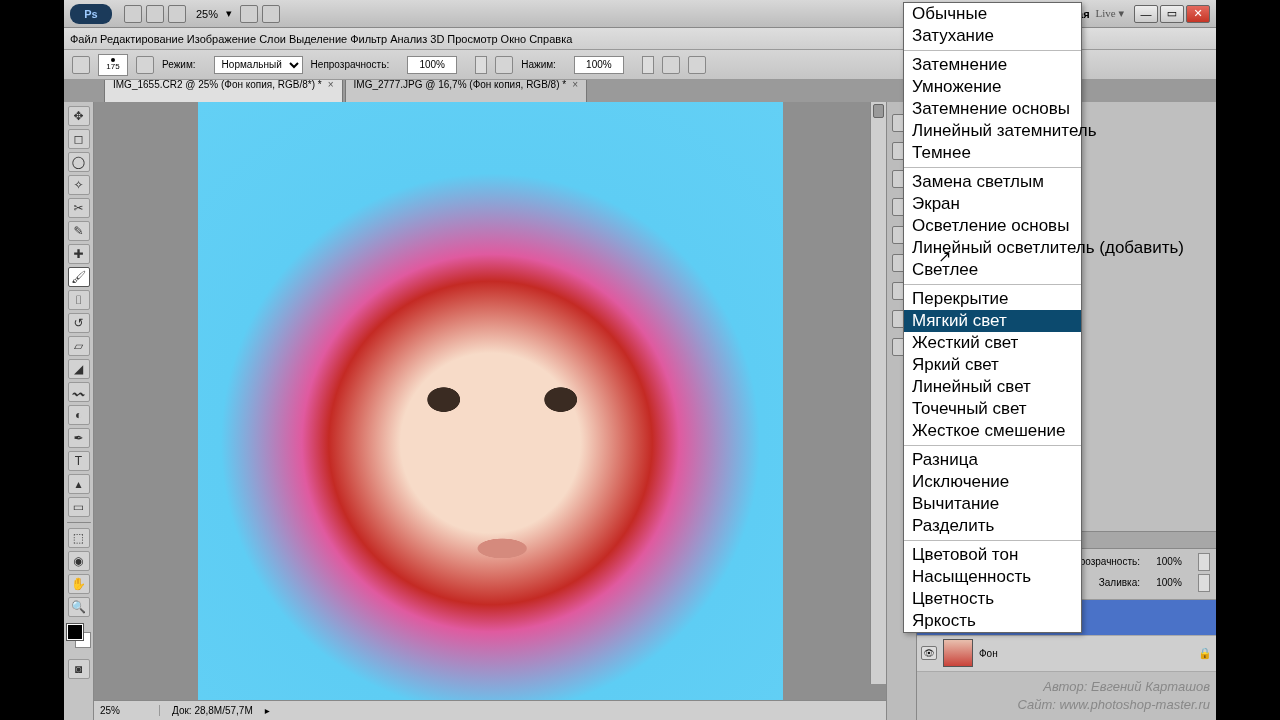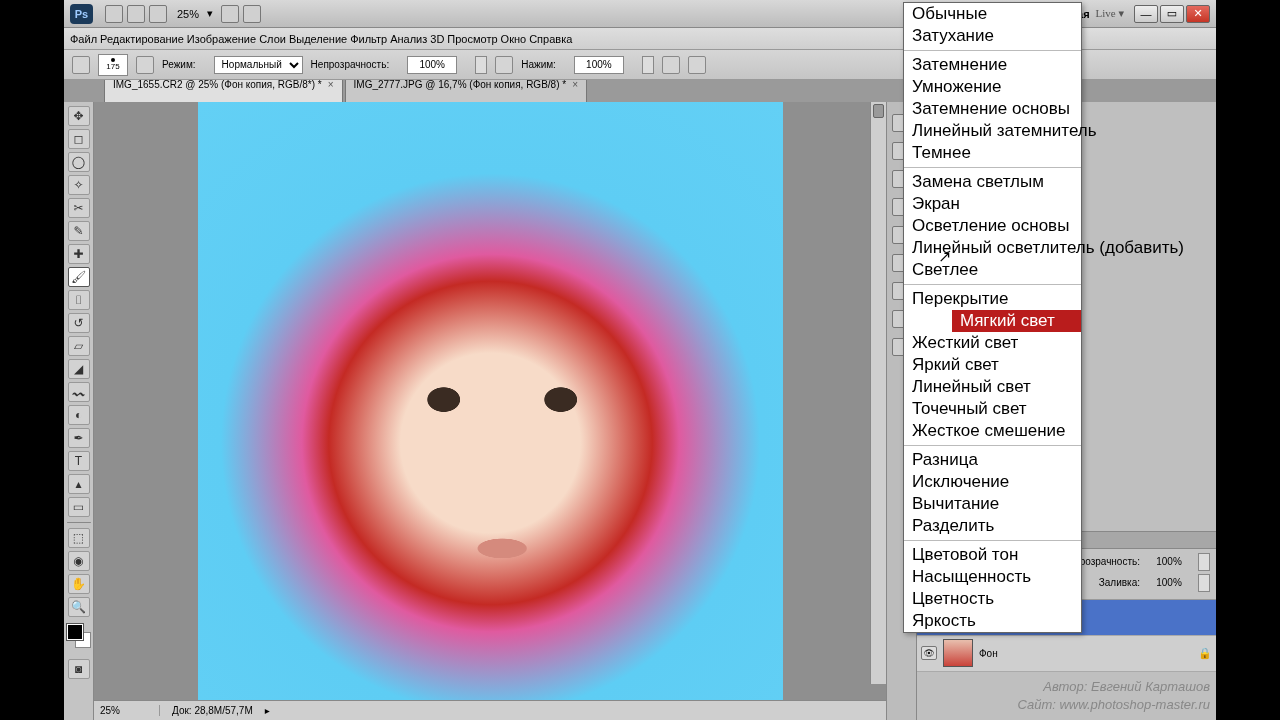--- a/index.html
+++ b/index.html
@@ -1,21 +1,21 @@
 <!DOCTYPE html>
 <html><head>
 <meta charset="utf-8">
 <style>
   * { box-sizing: border-box; margin: 0; padding: 0; font-family: Tahoma, Arial, sans-serif; }
   body { width: 1280px; height: 720px; background: #000; overflow: hidden; position: relative; }
   .app { position: absolute; left: 64px; top: 0; width: 1152px; height: 720px; background: #b7b7b7; display: flex; flex-direction: column; }
 
   
   .titlebar { height: 28px; background: linear-gradient(#d8d8d8,#bcbcbc); display: flex; align-items: center; padding: 0 6px; font-size: 11px; border-bottom: 1px solid #888; }
-  .titlebar .ps-badge { width: 23px; height: 20px; background: #1b3a5a; color: #9ecbff; font-weight: bold; font-size: 11px; display: flex; align-items: center; justify-content: center; border-radius: 4px; margin-right: 10px; }
+  .titlebar .ps-badge { width: 42px; height: 20px; background: #1b3a5a; color: #9ecbff; font-weight: bold; font-size: 11px; display: flex; align-items: center; justify-content: center; border-radius: 9px; margin-right: 10px; }
   .titlebar .tb-icon { width: 18px; height: 18px; border: 1px solid #777; background: #d0d0d0; margin: 0 2px; border-radius: 2px; }
   .titlebar .zoom-pct { margin: 0 8px; font-size: 11px; }
   .titlebar .spacer { flex: 1; }
   .titlebar .workspace { font-weight: bold; font-size: 11px; margin-right: 6px; }
   .titlebar .live { font-size: 11px; color: #555; margin-right: 10px; font-family: Liberation Serif, serif; }
   .win-btns { display: flex; gap: 2px; }
   .win-btn { width: 24px; height: 18px; background: linear-gradient(#eee,#ccc); border: 1px solid #666; border-radius: 2px; display: flex; align-items: center; justify-content: center; font-size: 11px; }
   .win-btn.close { background: linear-gradient(#e46a5e,#c53525); color: #fff; }
 
   
@@ -74,21 +74,21 @@
   .layer { display: flex; align-items: center; height: 36px; border-bottom: 1px solid #aaa; padding: 0 4px; gap: 6px; }
   .layer.selected { background: #4a72c8; color: #fff; font-weight: bold; }
   .eye { width: 16px; height: 14px; border: 1px solid #777; background: #ddd; border-radius: 2px; font-size: 9px; display:flex; align-items:center; justify-content:center; }
   .lthumb { width: 30px; height: 28px; background: linear-gradient(#e8bfae,#c9433a); border: 1px solid #555; }
   .lock { margin-left: auto; font-size: 11px; }
   .credits { padding: 6px; text-align: right; color: #888; font-style: italic; font-family: Georgia, serif; font-size: 13px; line-height: 1.4; margin-top: auto; background: #bfbfbf; }
 
   
   .blend-menu { position: absolute; left: 903px; top: 2px; width: 179px; background: #fff; border: 1px solid #666; box-shadow: 2px 2px 5px rgba(0,0,0,.3); font-size: 17px; z-index: 50; }
   .blend-menu .bm-item { padding: 1px 8px; cursor: default; white-space: nowrap; }
-  .blend-menu .bm-item.hl { background: #b91c1c; color: #fff; margin-left: 48px; }
+  .blend-menu .bm-item.hl { background: #0c4a6e; color: #fff; }
   .blend-menu .bm-sep { height: 1px; background: #bbb; margin: 3px 0; }
   .cursor-fake { position: absolute; left: 938px; top: 247px; width: 12px; height: 16px; z-index: 60; pointer-events: none; }
   .cursor-fake::before { content: "↖"; position: absolute; font-size: 16px; color: #000; transform: scaleX(-1); }
 </style>
 </head>
 <body>
 
 <div class="app">
 
   <div class="titlebar">

